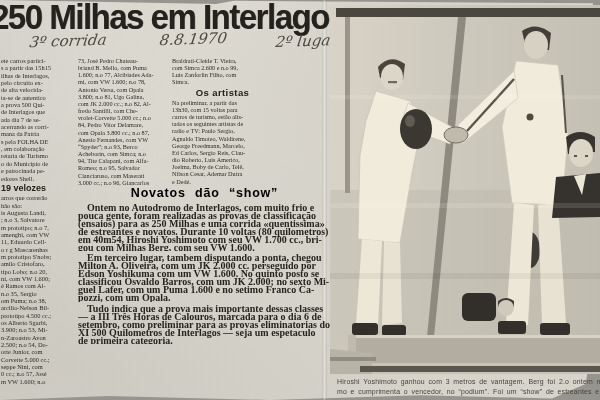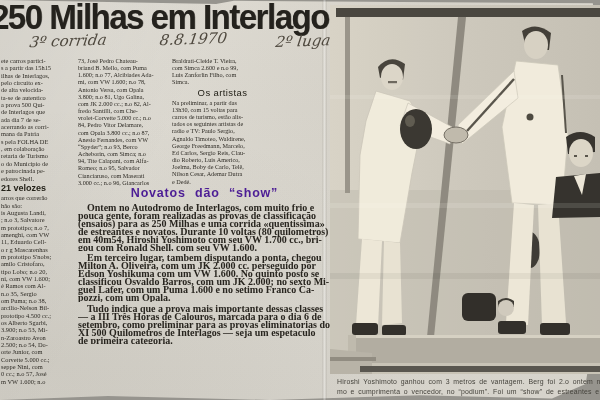--- a/index.html
+++ b/index.html
@@ -45,29 +45,29 @@
     color: #2e2b25; white-space: nowrap;
   }
   #col1 { left: 1px;   top: 57px; width: 72px;  font-size: 6.4px; line-height: 7.35px; height: 340px; }
   #col2 { left: 78px;  top: 57px; width: 87px;  font-size: 6.2px; line-height: 7.15px; height: 130px; }
   #col3 { left: 172px; top: 57px; width: 101px; font-size: 6.2px; line-height: 7.15px; height: 130px; }
   .subhead1 {
     font-family: "Liberation Sans", sans-serif; font-weight: bold;
     font-size: 9px; color: #242219; margin: 3px 0 2px;
   }
   .subhead3 {
-    font-family: "Liberation Sans", sans-serif; font-weight: normal;
+    font-family: "Liberation Sans", sans-serif; font-weight: bold;
     font-size: 9.5px; color: #242219; margin: 3px 0 3px; text-align: center;
     letter-spacing: .4px;
   }
   #novatos { position: absolute; left: 78px; top: 186px; width: 253px; }
   #novatos h2 {
     margin: 0 0 4px; font-family: "Liberation Sans", sans-serif;
     font-weight: bold; font-size: 12.5px; text-align: center;
-    letter-spacing: .8px; word-spacing: 5px; color: #4c1d95;
+    letter-spacing: .8px; word-spacing: 5px; color: #000000;
   }
   .npara {
     margin: 0 0 3px; font-size: 10px; line-height: 7.9px;
     font-weight: bold; color: #28251f; text-indent: 9px;
     white-space: nowrap; overflow: hidden;
   }
   .npara u { text-decoration: underline; text-underline-offset: 1px; }
 
   #photo {
     position: absolute; left: 330px; top: 5px; width: 270px; height: 369px;
@@ -89,37 +89,37 @@
 <div id="crease"></div>
 
 <h1 id="headline">250 Milhas em Interlagos</h1>
 
 <span class="handnote" id="note-race">3º corrida</span>
 <span class="handnote" id="note-date">8.8.1970</span>
 <span class="handnote" id="note-place">2º lugar</span>
 
 <div class="ncol" id="col1">
   <div>ete carros partici-<br>s a partir das 15h15<br>ilhas de Interlagos,<br>pelo circuito ex-<br>de alta velocida-<br>ta-se de autentico<br>a prova 500 Qui-<br>de Interlagos que<br>ada dia 7 de se-<br>acerrando as corri-<br>mana da Patria<br>s pela FOLHA DE<br>, em colaboração<br>retaria de Turismo<br>o do Municipio de<br>e patrocinada pe-<br>edores Shell.</div>
-  <div class="subhead1">21 velozes</div>
+  <div class="subhead1">19 velozes</div>
   <div>arros que correrão<br>hão são:<br>is Augusta Landi,<br>; n.o 3, Salvatore<br>m prototipo; n.o 7,<br>amenghi, com VW<br>11, Eduardo Cell-<br>o r g Mascarenhas<br>m prototipo S'nobs;<br>amilo Cristofaro,<br>tipo Lobo; n.o 20,<br>ni, com VW 1.600;<br>é Ramos com Al-<br>n.o 35, Sergio<br>om Puma; n.o 38,<br>arcilio-Nelson Bil-<br>prototipo 4.500 cc.;<br>os Alberto Sgarbi,<br>3.900; n.o 53, Mi-<br>n-Zaroastro Avon<br>2.500; n.o 54, Do-<br>orte Junior, com<br>Corvette 5.000 cc.;<br>seppe Nini, com<br>0 cc.; n.o 57, José<br>m VW 1.600; n.o</div>
 </div>
 
 <div class="ncol" id="col2">
   <div>73, José Pedro Chateau-<br>briand B. Mello, com Puma<br>1.600; n.o 77, Alcibiades Ada-<br>mi, com VW 1.600; n.o 78,<br>Antonio Versa, com Opala<br>3.800; n.o 81, Ugo Galina,<br>com JK 2.000 cc.; n.o 82, Al-<br>fredo Santilli, com Che-<br>vrolet-Corvette 5.000 cc.; n.o<br>84, Pedro Vitor Delamare,<br>com Opala 3.800 cc.; n.o 87,<br>Anesio Fernandes, com VW<br>“Spyder”; n.o 93, Berco<br>Acheborin, com Simca; n.o<br>94, Tite Calapani, com Alfa-<br>Romeo; n.o 95, Salvador<br>Cianciaruso, com Maserati<br>3.000 cc.; n.o 96, Giancarlos</div>
 </div>
 
 <div class="ncol" id="col3">
   <div>Braldrati-Cleide T. Vieira,<br>com Simca 2.600 e n.o 99,<br>Luis Zanforlin Filho, com<br>Simca.</div>
   <div class="subhead3">Os artistas</div>
   <div>Na preliminar, a partir das<br>13h30, com 15 voltas para<br>carros de turismo, estão alis-<br>tados os seguintes artistas de<br>radio e TV: Paulo Sergio,<br>Agnaldo Timoteo, Waldirene,<br>George Freedmann, Marcelo,<br>Ed Carlos, Sergio Reis, Clau-<br>dio Roberto, Luis Americo,<br>Joelma, Boby de Carlo, Telê,<br>Nilson Cesar, Ademar Dutra<br>e Dedé.</div>
 </div>
 
 <div id="novatos">
   <h2>Novatos dão “show”</h2>
-  <div class="npara">Ontem no Autodromo de Interlagos, com muito frio e<br>pouca gente, foram realizadas as provas de classificação<br>(ensaios) para as 250 Milhas e uma corrida «quentissima»<br>de estreantes e novatos. Durante 10 voltas (80 quilometros)<br>em 40m54, Hiroshi Yoshimoto com seu VW 1.700 cc., bri-<br>gou com <u>Ronald Shell</u>, com seu VW 1.600.</div>
+  <div class="npara">Ontem no Autodromo de Interlagos, com muito frio e<br>pouca gente, foram realizadas as provas de classificação<br>(ensaios) para as 250 Milhas e uma corrida «quentissima»<br>de estreantes e novatos. Durante 10 voltas (80 quilometros)<br>em 40m54, Hiroshi Yoshimoto com seu VW 1.700 cc., bri-<br>gou com <u>Milhas Berg</u>, com seu VW 1.600.</div>
   <div class="npara">Em terceiro lugar, tambem disputando a ponta, chegou<br>Milton A. Oliveira, com um JK 2.000 cc. perseguido por<br>Edson Yoshikuma com um VW 1.600. No quinto posto se<br>classificou Osvaldo Barros, com um JK 2.000; no sexto Mi-<br>guel Lafer, com um Puma 1.600 e no setimo Franco Ca-<br>pozzi, com um Opala.</div>
   <div class="npara">Tudo indica que a prova mais importante dessas classes<br>— a III Três Horas de Calouros, marcada para o dia 6 de<br>setembro, como preliminar para as provas eliminatorias do<br>XI 500 Quilometros de Interlagos — seja um espetaculo<br>de primeira categoria.</div>
 </div>
 
 <div id="photo">
   <svg viewBox="0 0 270 369" xmlns="http://www.w3.org/2000/svg">
     <defs>
       <linearGradient id="pbg" x1="0" y1="0" x2="1" y2="0">
         <stop offset="0" stop-color="#d4d1c9"></stop>
         <stop offset="0.5" stop-color="#c9c6be"></stop>

